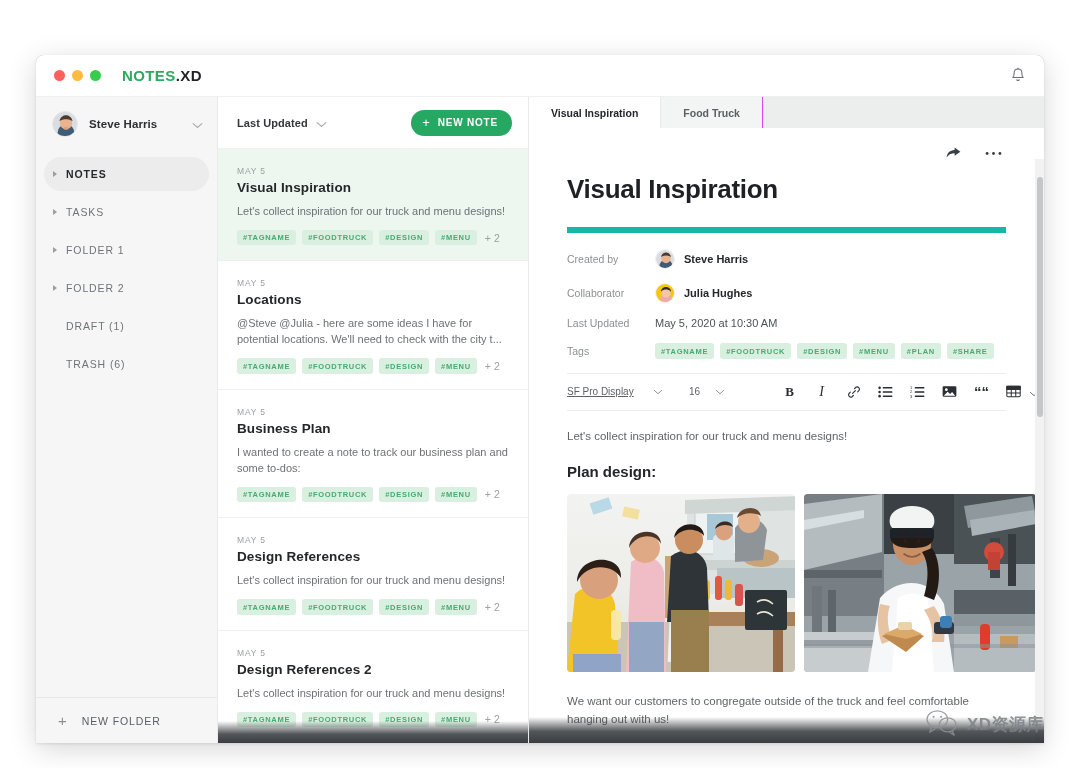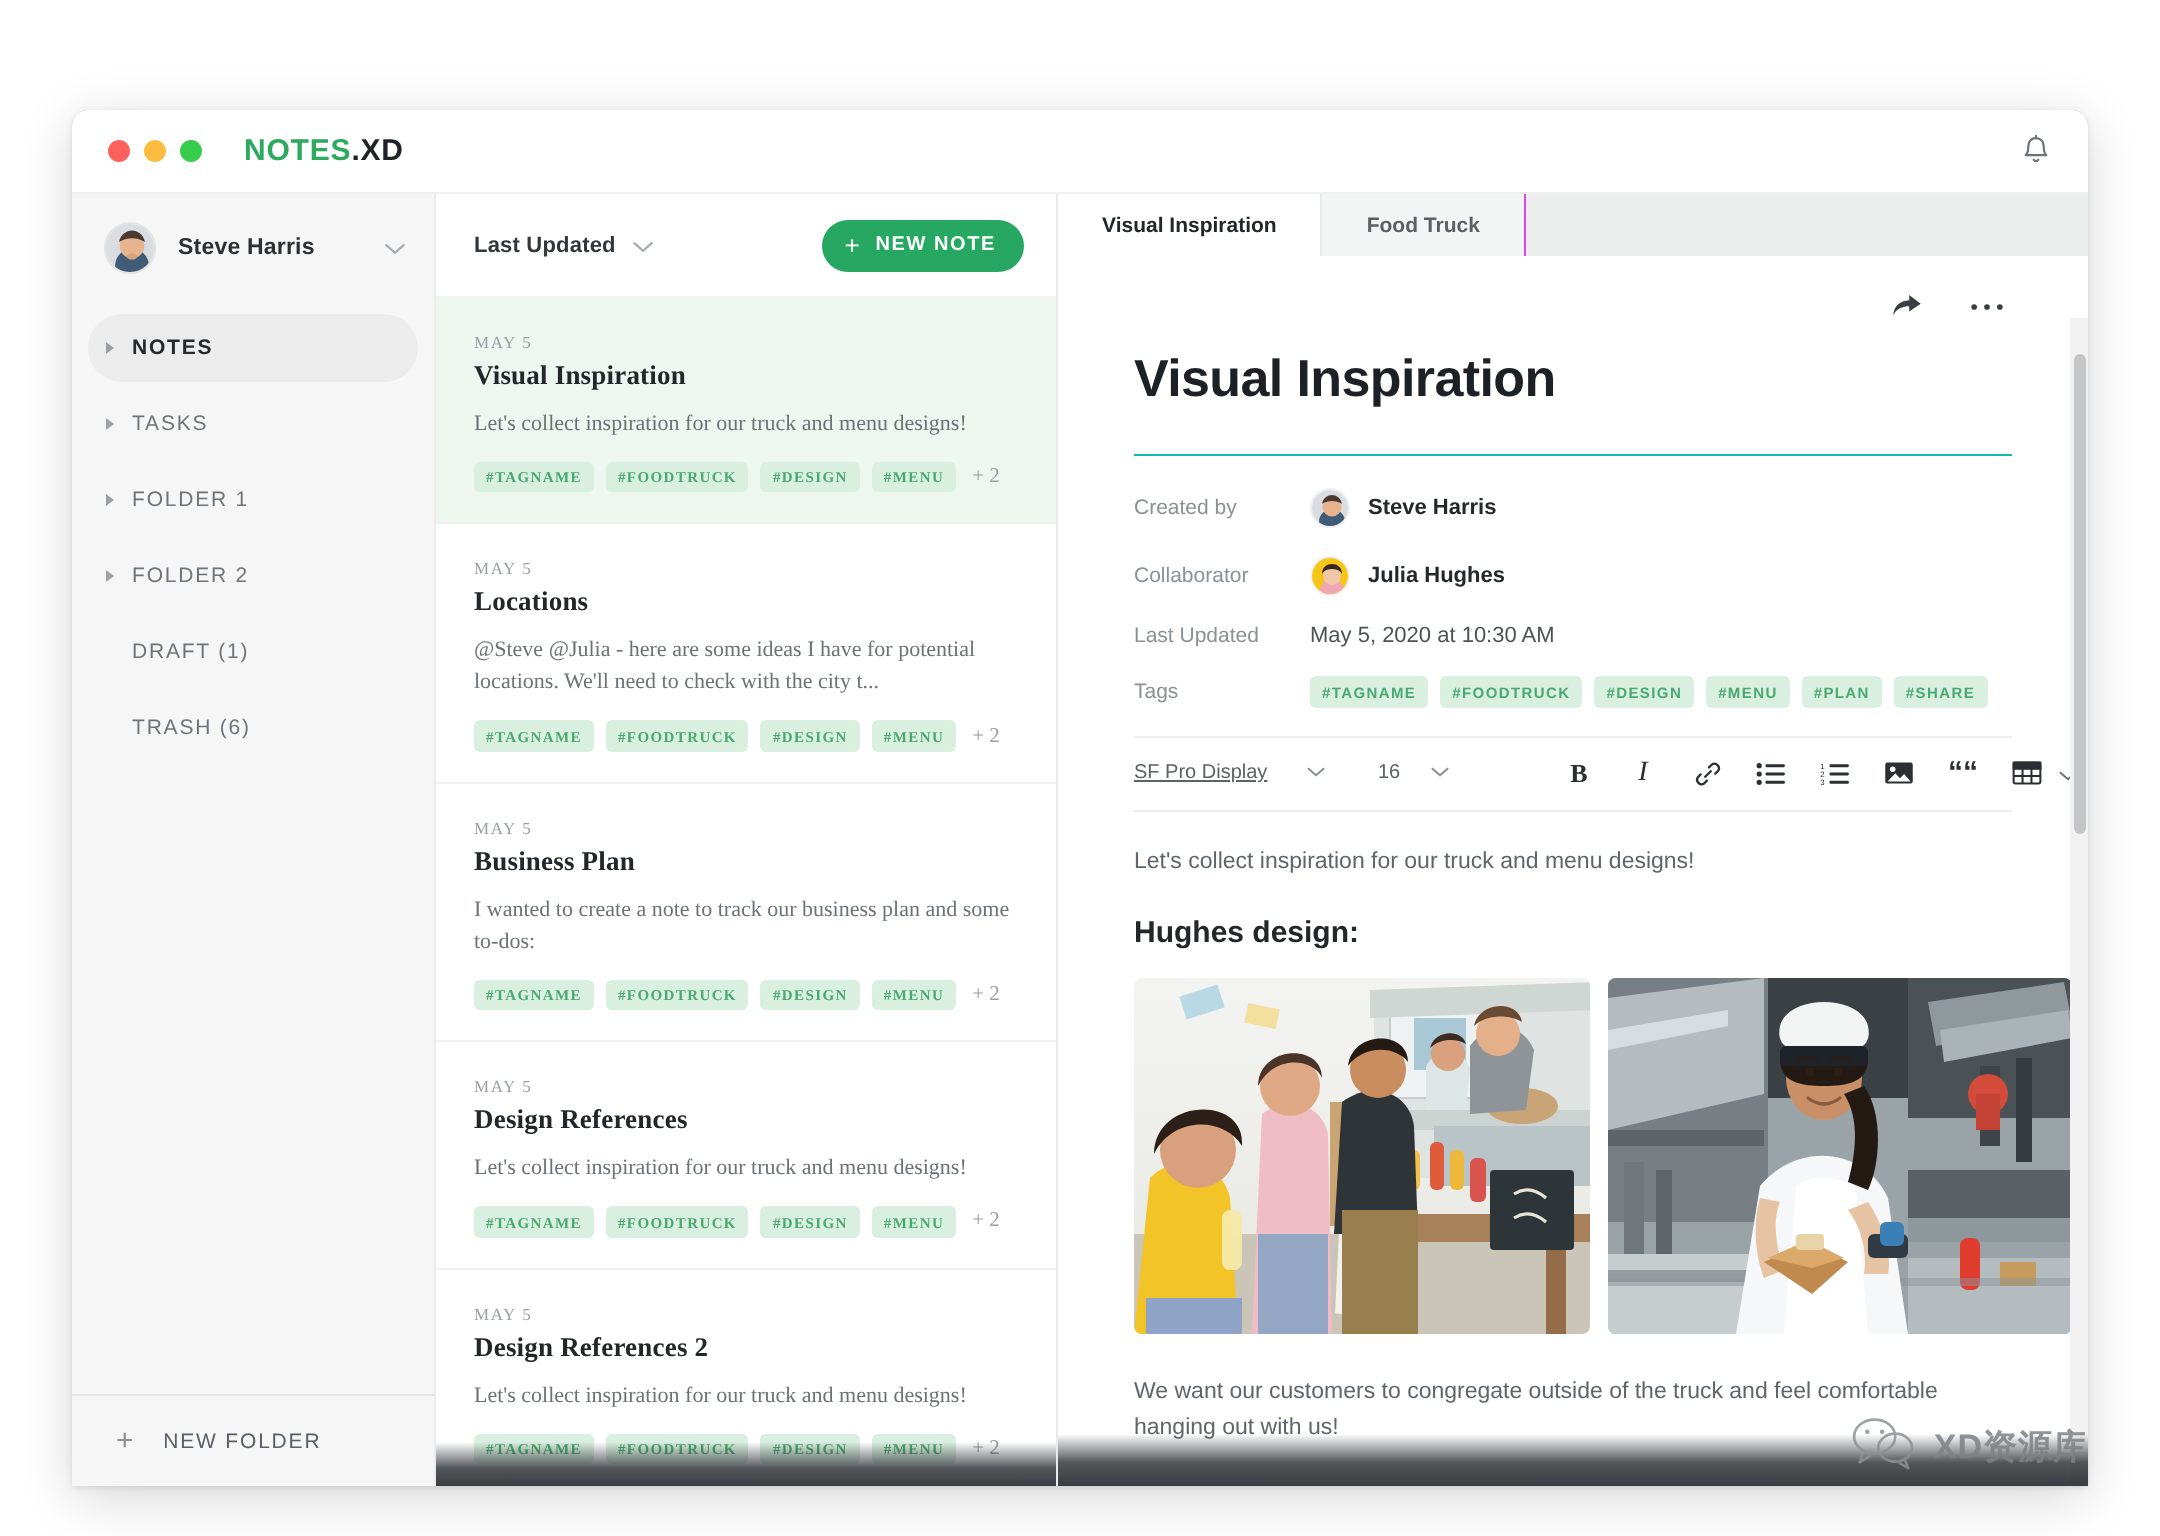--- a/index.html
+++ b/index.html
@@ -170,21 +170,20 @@
     font-weight: bold;
     letter-spacing: 0.8px;
     cursor: pointer;
     border: none;
     font-family: "Liberation Sans", sans-serif;
   }
   .newnote .p { font-size: 13px; font-weight: normal; line-height: 1; }
   .notes-scroll {
     flex: 1; overflow: hidden;
     position: relative;
-    font-family: Liberation Serif, serif;
   }
   .note-card {
     padding: 17px 19px 15px 19px;
     border-bottom: 1px solid #f0f0f0;
     cursor: pointer;
   }
   .note-card.selected { background: #eef6f0; }
   .note-date {
     font-size: 8.5px;
     letter-spacing: 0.8px;
@@ -258,21 +257,21 @@
     padding-right: 4px;
   }
   .doc-title {
     font-size: 26px;
     font-weight: bold;
     color: #1d2125;
     letter-spacing: -0.3px;
     margin-top: 6px;
     margin-bottom: 22px;
   }
-  .meta { border-top: 1px solid #14b8a6; padding-top: 16px; }
+  .meta { border-top: 6px solid #14b8a6; padding-top: 16px; }
   .meta-row { display: flex; align-items: center; margin-bottom: 14px; }
   .meta-label {
     width: 88px; flex: none;
     font-size: 10.5px;
     color: #8b9195;
   }
   .meta-value {
     display: flex; align-items: center; gap: 9px;
     font-size: 11px; color: #4c5256;
   }
@@ -684,21 +683,21 @@
                   <svg width="10" height="6" viewBox="0 0 12 8" fill="none" stroke="#6a7074" stroke-width="1.3" stroke-linecap="round">
                       <path d="M1 1.8 L6 6.2 L11 1.8"></path>
                     </svg>
                 </span>
 
               </div>
             </div>
 
             <div class="content-body">
               <div class="p-text">Let's collect inspiration for our truck and menu designs!</div>
-              <div class="h2-text">Hughes design:</div>
+              <div class="h2-text">Plan design:</div>
 
               <div class="photos">
                 <div class="photo">
                   <svg viewBox="0 0 228 178" preserveAspectRatio="xMidYMid slice">
                     <defs>
                       <linearGradient id="sky1" x1="0" y1="0" x2="0" y2="1">
                         <stop offset="0" stop-color="#f3f4f2"></stop>
                           <stop offset="1" stop-color="#e7e6e0"></stop>
                       </linearGradient>
                     </defs>

